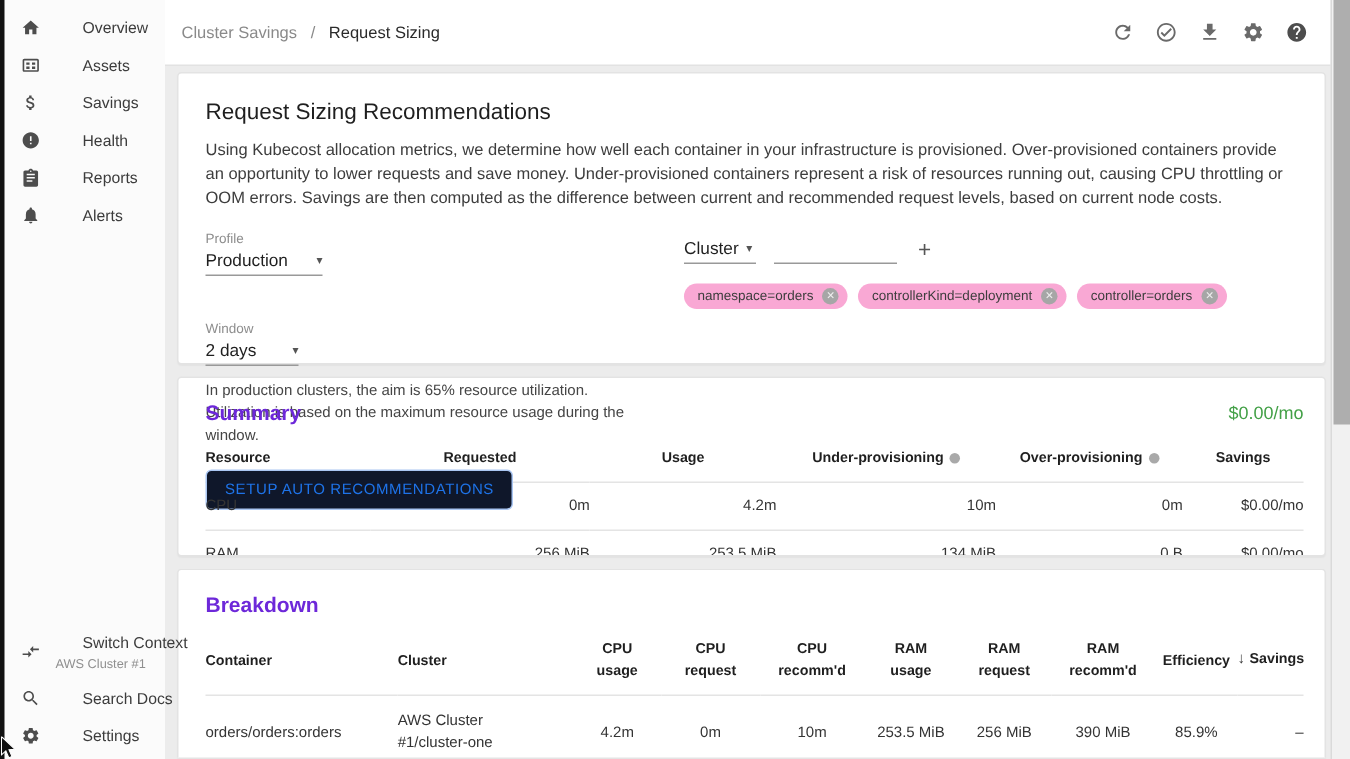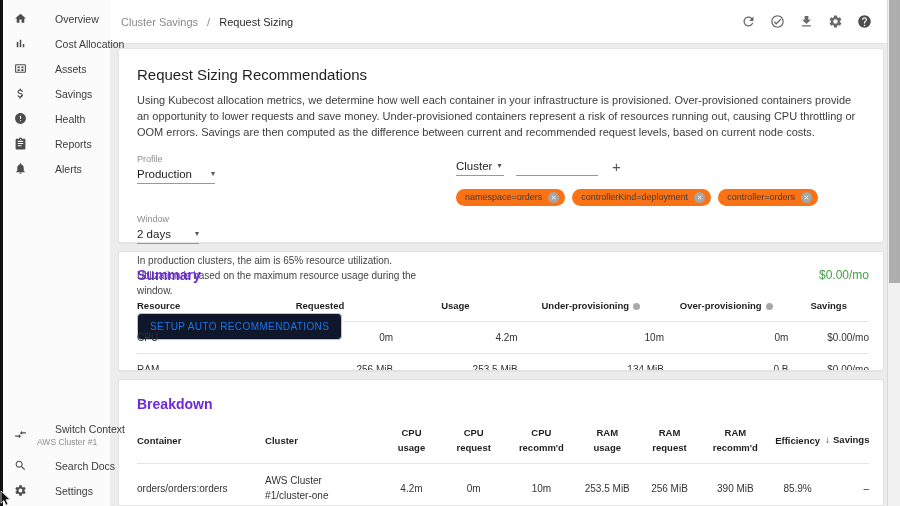--- a/index.html
+++ b/index.html
@@ -49,21 +49,21 @@
   .select .caret { font-size:8px; color:#555; }
   .sel-profile { width:78px; }
   .sel-window { width:62px; }
   .note { margin-top:9px; font-size:10px; color:#454545; line-height:1.5; max-width:300px; }
   .filters { flex:1; }
   .filter-row { display:flex; align-items:flex-end; gap:12px; margin-top:5px; }
   .sel-filter-type { width:48px; gap:5px; justify-content:flex-start; }
   .filter-input { width:82px; border:none; border-bottom:1px solid #999; background:transparent; height:17px; font-size:11px; outline:none; }
   .add-btn { font-size:15px; color:#555; background:none; border:none; cursor:pointer; line-height:1; padding:0 2px 2px 2px; }
   .chips { margin-top:13px; display:flex; gap:7px; }
-  .chip { background:#f97316; border-radius:10px; padding:3px 6px 3px 9px; font-size:9px; color:#3d3d3d; display:flex; align-items:center; gap:6px; cursor:default; }
+  .chip { background:#f9a8d4; border-radius:10px; padding:3px 6px 3px 9px; font-size:9px; color:#3d3d3d; display:flex; align-items:center; gap:6px; cursor:default; }
   .chip-close { width:11px; height:11px; background:#a6a6a6; color:#eeeeee; border-radius:50%; font-size:7px; line-height:11px; text-align:center; cursor:pointer; flex:0 0 11px; }
   .setup-btn { margin-top:15px; border:1px solid #aac6f2; background:#0f172a; color:#1e73e8; font-size:10px; font-weight:500; letter-spacing:0.4px; padding:7px 12px; border-radius:4px; cursor:pointer; font-family:"Liberation Sans", sans-serif; }
 
   
   .card.summary { padding:15px 14px 0 18px; height:120px; overflow:hidden; }
   .card-head { display:flex; justify-content:space-between; align-items:center; }
   .section-title { font-size:14px; font-weight:700; color:#6d28d9; }
   .total-savings { font-size:12px; color:#43a047; }
   table { width:100%; border-collapse:collapse; table-layout:fixed; }
   th, td { white-space:nowrap; overflow:visible; }
@@ -99,28 +99,20 @@
 
 <nav class="sidebar">
   <div class="side-top">
     <div class="side-item">
       <span class="side-icon">
           <svg viewBox="0 0 24 24">
             <path d="M10 20v-6h4v6h5v-8h3L12 3 2 12h3v8z"></path>
           </svg>
         </span>
       <span class="lbl">Overview</span>
-    </div>
-    <div class="side-item">
-      <span class="side-icon">
-          <svg viewBox="0 0 24 24">
-            <path d="M5 9.2h3V19H5zM10.6 5h2.8v14h-2.8zM16.2 13H19v6h-2.8z"></path>
-          </svg>
-        </span>
-      <span class="lbl">Cost Allocation</span>
     </div>
     <div class="side-item">
       <span class="side-icon">
           <svg viewBox="0 0 24 24">
             <path d="M20 4H4c-1.1 0-2 .9-2 2v12c0 1.1.9 2 2 2h16c1.1 0 2-.9 2-2V6c0-1.1-.9-2-2-2zm0 14H4V6h16v12zM6.5 8.5h4v3h-4zm7 0h4v3h-4zm-7 5h4v3h-4zm7 0h4v3h-4z"></path>
           </svg>
         </span>
       <span class="lbl">Assets</span>
     </div>
     <div class="side-item">

